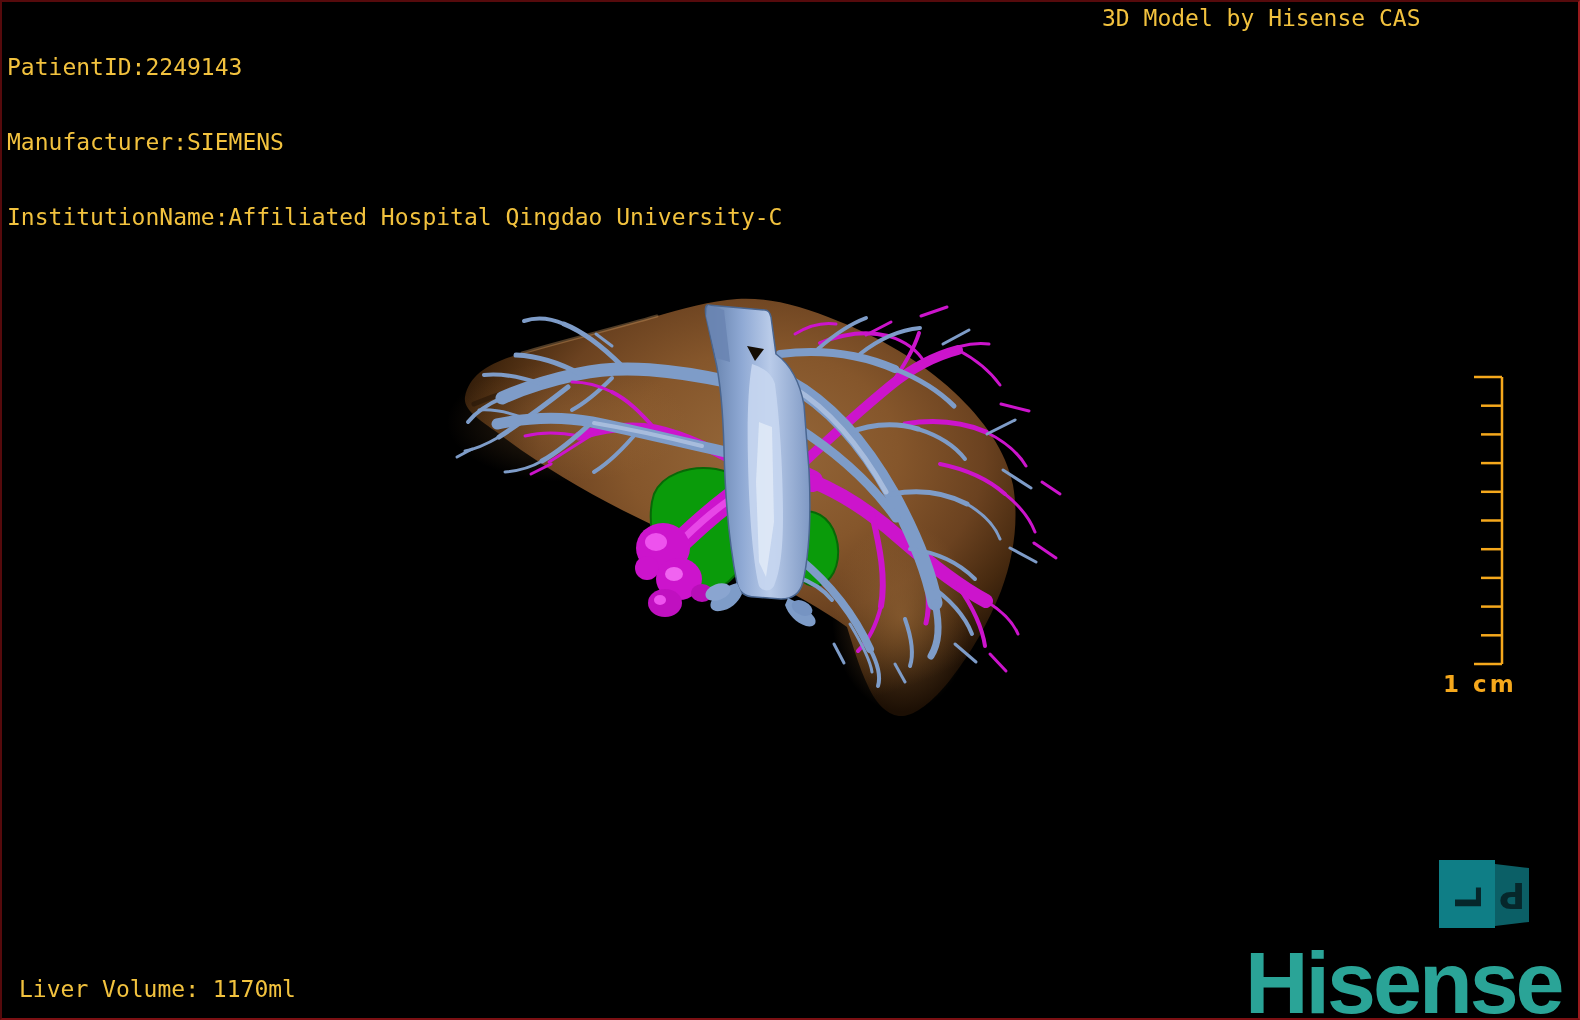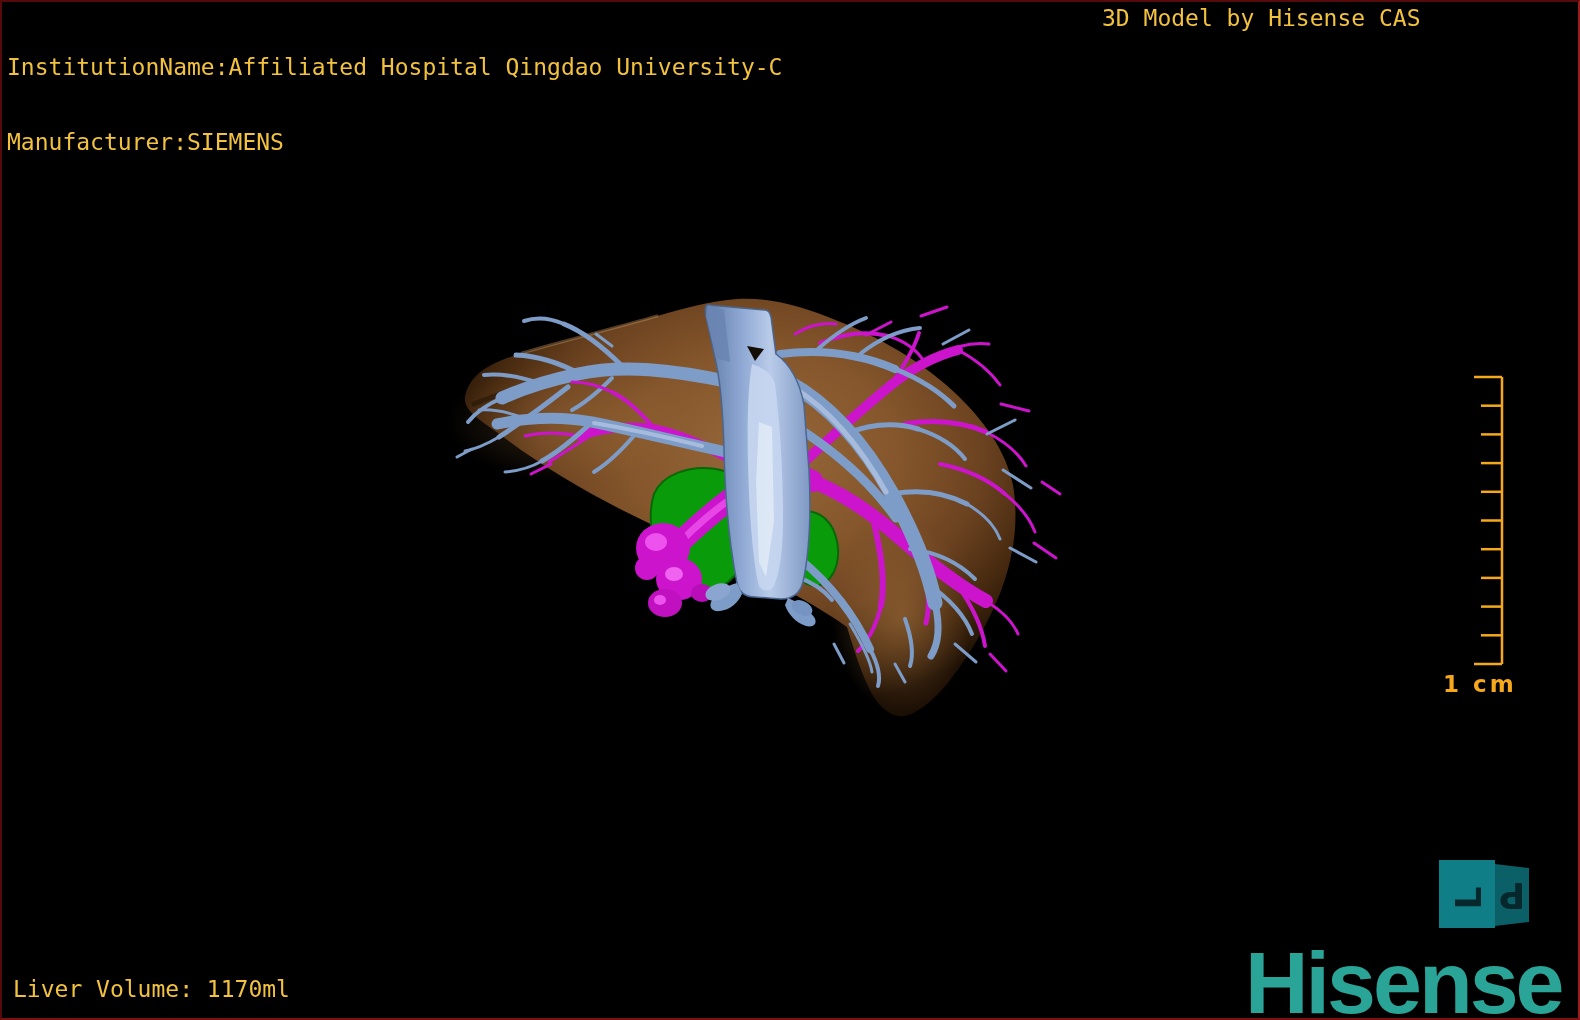--- a/index.html
+++ b/index.html
@@ -3,21 +3,21 @@
 <meta charset="utf-8">
 <style>
   html,body{margin:0;padding:0;background:#000;}
   body{width:1580px;height:1020px;overflow:hidden;position:relative;}
   .screen{position:absolute;inset:0;width:1580px;height:1020px;box-sizing:border-box;
           background:#000;border:2px solid;border-color:#560a0c #9b1b1e #7c1013 #560a0c;
           font-family:"DejaVu Sans Mono",monospace;}
   .overlay-text{position:absolute;color:#f2c23e;font-size:23px;line-height:25px;white-space:pre;}
   .tl{left:5px;top:3px;}
   .tr{left:1076px;top:4px;margin-left:24px;}
-  .bl{left:11px;top:975px;}
+  .bl{left:17px;top:975px;}
   .model-svg{position:absolute;left:0;top:0;width:1580px;height:1020px;}
   .ruler-svg{position:absolute;left:1433px;top:362px;width:120px;height:340px;}
   .cube-svg{position:absolute;left:1430px;top:852px;width:110px;height:80px;}
   .logo{position:absolute;left:1243px;top:930px;font-family:"Liberation Sans",sans-serif;
         font-weight:700;font-size:88px;letter-spacing:-3px;color:#2aa497;white-space:nowrap;}
   svg text.cube-letter{font-family:"DejaVu Sans",sans-serif;font-weight:bold;font-size:36px;fill:#06272b;}
   svg text.ruler-label{font-family:"DejaVu Sans",sans-serif;font-weight:bold;font-size:23px;
         fill:#f5a81c;letter-spacing:3px;}
 </style>
 </head>
@@ -179,22 +179,23 @@
       <path fill="#7e9cc8" d="M 735 581 C 724 584, 714 590, 710 598 C 706 605, 710 610, 718 609
            C 728 608, 736 601, 740 592 Z"></path>
       <path fill="#7e9cc8" d="M 786 596 C 796 600, 806 607, 812 615 C 816 621, 812 626, 804 624
            C 794 621, 786 612, 783 603 Z"></path>
       <ellipse cx="716" cy="590" rx="13" ry="8" fill="#8aa5d0" transform="rotate(-20 716 590)"></ellipse>
       <ellipse cx="800" cy="606" rx="11" ry="7" fill="#7694c2" transform="rotate(25 800 606)"></ellipse>
     </g>
   </svg>
 
   <div class="overlay-text tl">
+    <div>PatientID:2249143</div>
+    <div>Manufacturer:SIEMENS</div>
     <div>InstitutionName:Affiliated Hospital Qingdao University-C</div>
-    <div>Manufacturer:SIEMENS</div>
   </div>
 
   <div class="overlay-text tr">3D Model by Hisense CAS</div>
 
   <div class="overlay-text bl">Liver Volume: 1170ml</div>
 
   <svg class="ruler-svg" viewBox="0 0 120 340" xmlns="http://www.w3.org/2000/svg">
     <g stroke="#f5a81c" stroke-width="2.5">
       <line x1="67" y1="13" x2="67" y2="300"></line>
       <line x1="39" y1="13" x2="67" y2="13"></line>

